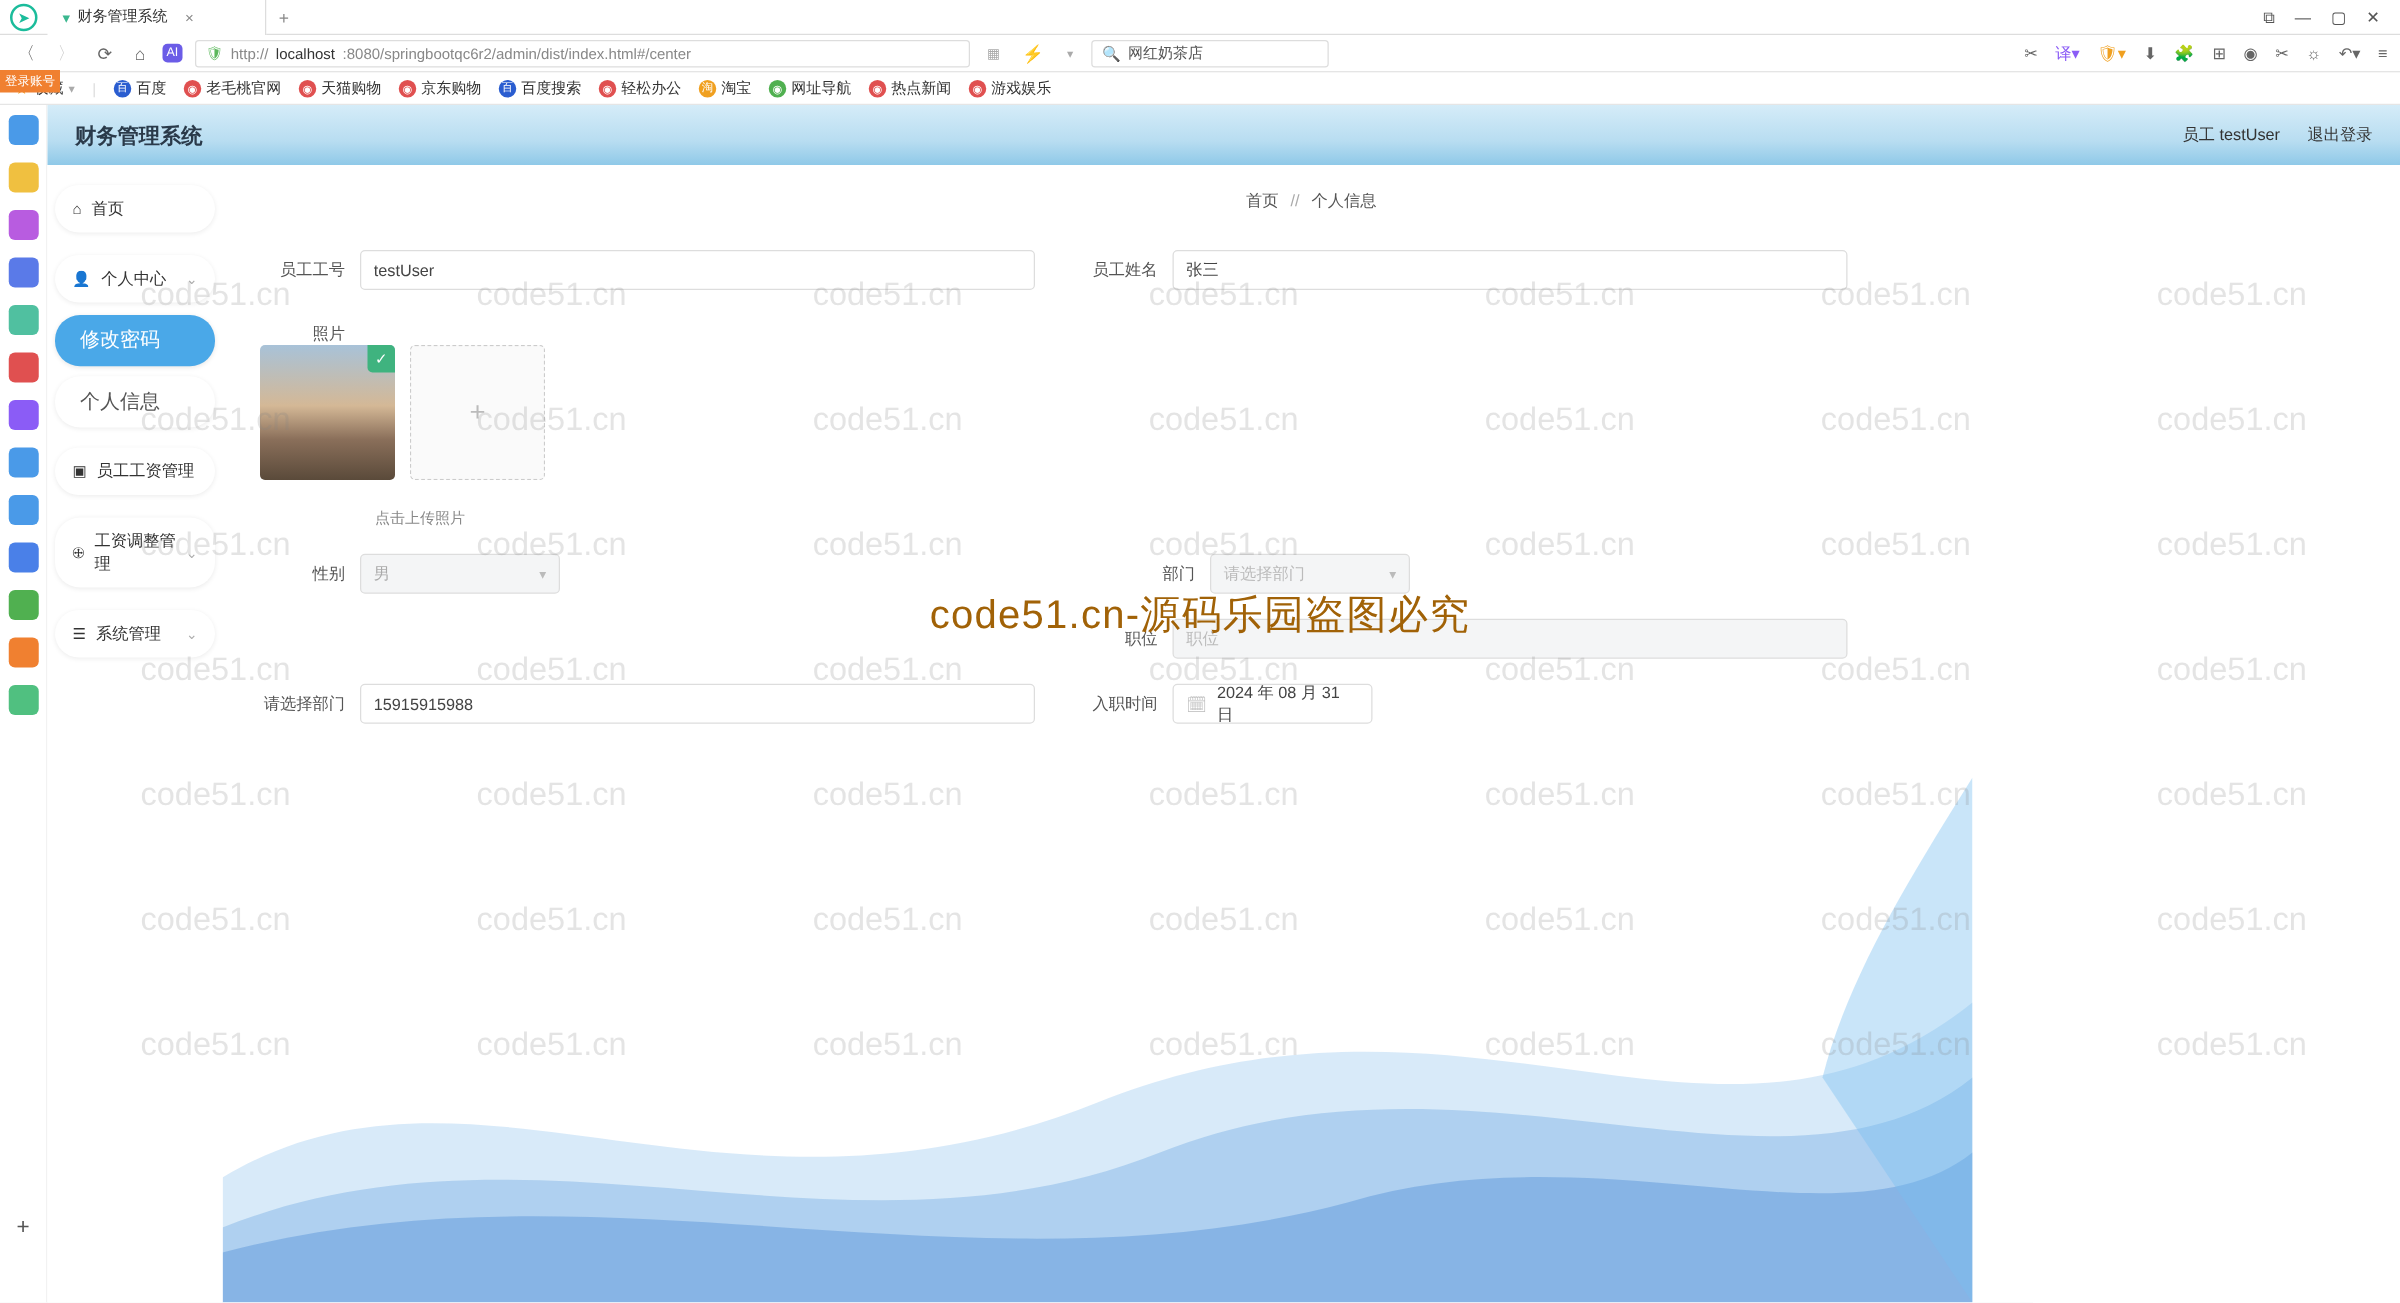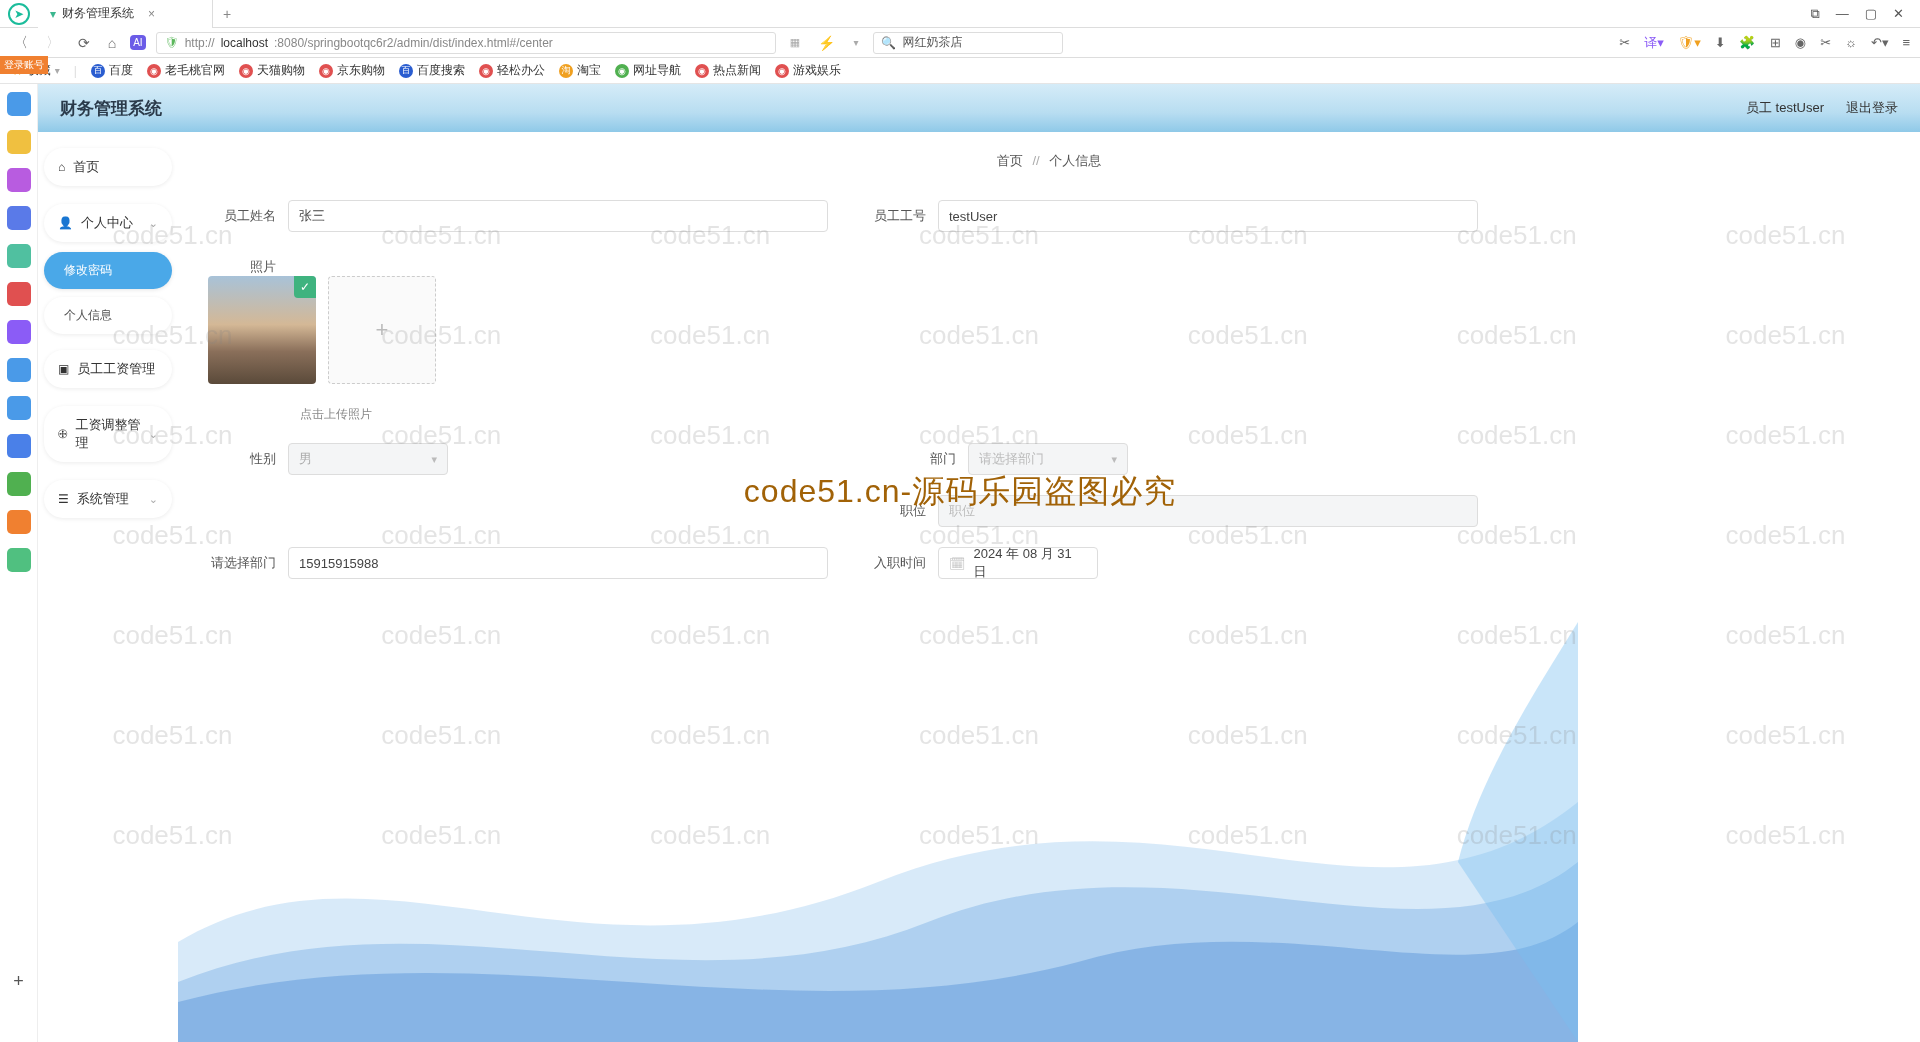--- a/index.html
+++ b/index.html
@@ -40,21 +40,21 @@
 
 .app-body { display: flex; height: calc(100% - 48px); position: relative; }
 
 
 .wave-bg { position: absolute; left: 140px; right: 0; bottom: 0; height: 420px; z-index: 0; pointer-events: none; }
 
 .sidebar { width: 140px; padding: 16px 6px; background: #fff; z-index: 2; }
 .menu-item { background: #fff; border-radius: 20px; padding: 10px 14px; margin-bottom: 18px; font-size: 13px; color: #333; display: flex; align-items: center; gap: 8px; box-shadow: 0 1px 4px rgba(0,0,0,0.08); cursor: pointer; position: relative; }
 .menu-item .chev { margin-left: auto; color: #aaa; font-size: 11px; }
 .submenu { margin: -8px 0 16px 0; }
-.sub-item { padding: 10px 20px; font-size: 12px; color: #555; border-radius: 20px; margin-bottom: 8px; cursor: pointer; }
+.sub-item { padding: 10px 20px; font-size: 16px; color: #555; border-radius: 20px; margin-bottom: 8px; cursor: pointer; }
 .sub-item.active { background: #4aa8e8; color: #fff; box-shadow: 0 1px 4px rgba(0,0,0,0.1); }
 
 .content { flex: 1; padding: 20px 30px; position: relative; z-index: 1; }
 .breadcrumb { text-align: center; font-size: 13px; color: #555; margin-bottom: 30px; }
 .breadcrumb .sep { color: #aaa; margin: 0 6px; }
 
 .form { display: flex; flex-wrap: wrap; gap: 20px 30px; }
 .form-row { display: flex; align-items: center; width: 620px; }
 .form-row.full { width: 100%; }
 .label { width: 80px; text-align: right; padding-right: 12px; font-size: 13px; color: #555; }
@@ -254,29 +254,29 @@
 
     <div class="content">
       <div class="breadcrumb">
         <span>首页</span>
         <span class="sep">//</span>
         <span>个人信息</span>
       </div>
 
       <div class="form">
         <div class="form-row">
+          <div class="label">员工工号</div>
+          <div class="input" style="display:flex;align-items:center">
+              <span>testUser</span>
+            </div>
+        </div>
+        <div class="form-row">
           <div class="label">员工姓名</div>
           <div class="input" style="display:flex;align-items:center">
               <span>张三</span>
-            </div>
-        </div>
-        <div class="form-row">
-          <div class="label">员工工号</div>
-          <div class="input" style="display:flex;align-items:center">
-              <span>testUser</span>
             </div>
         </div>
 
         <div class="form-row full photo-section">
           <div class="label" style="padding-top:6px">照片</div>
           <div class="photo-wrap">
             <div class="photo-thumb">
               <div class="check">✓</div>
             </div>
             <div class="photo-upload">+</div>

